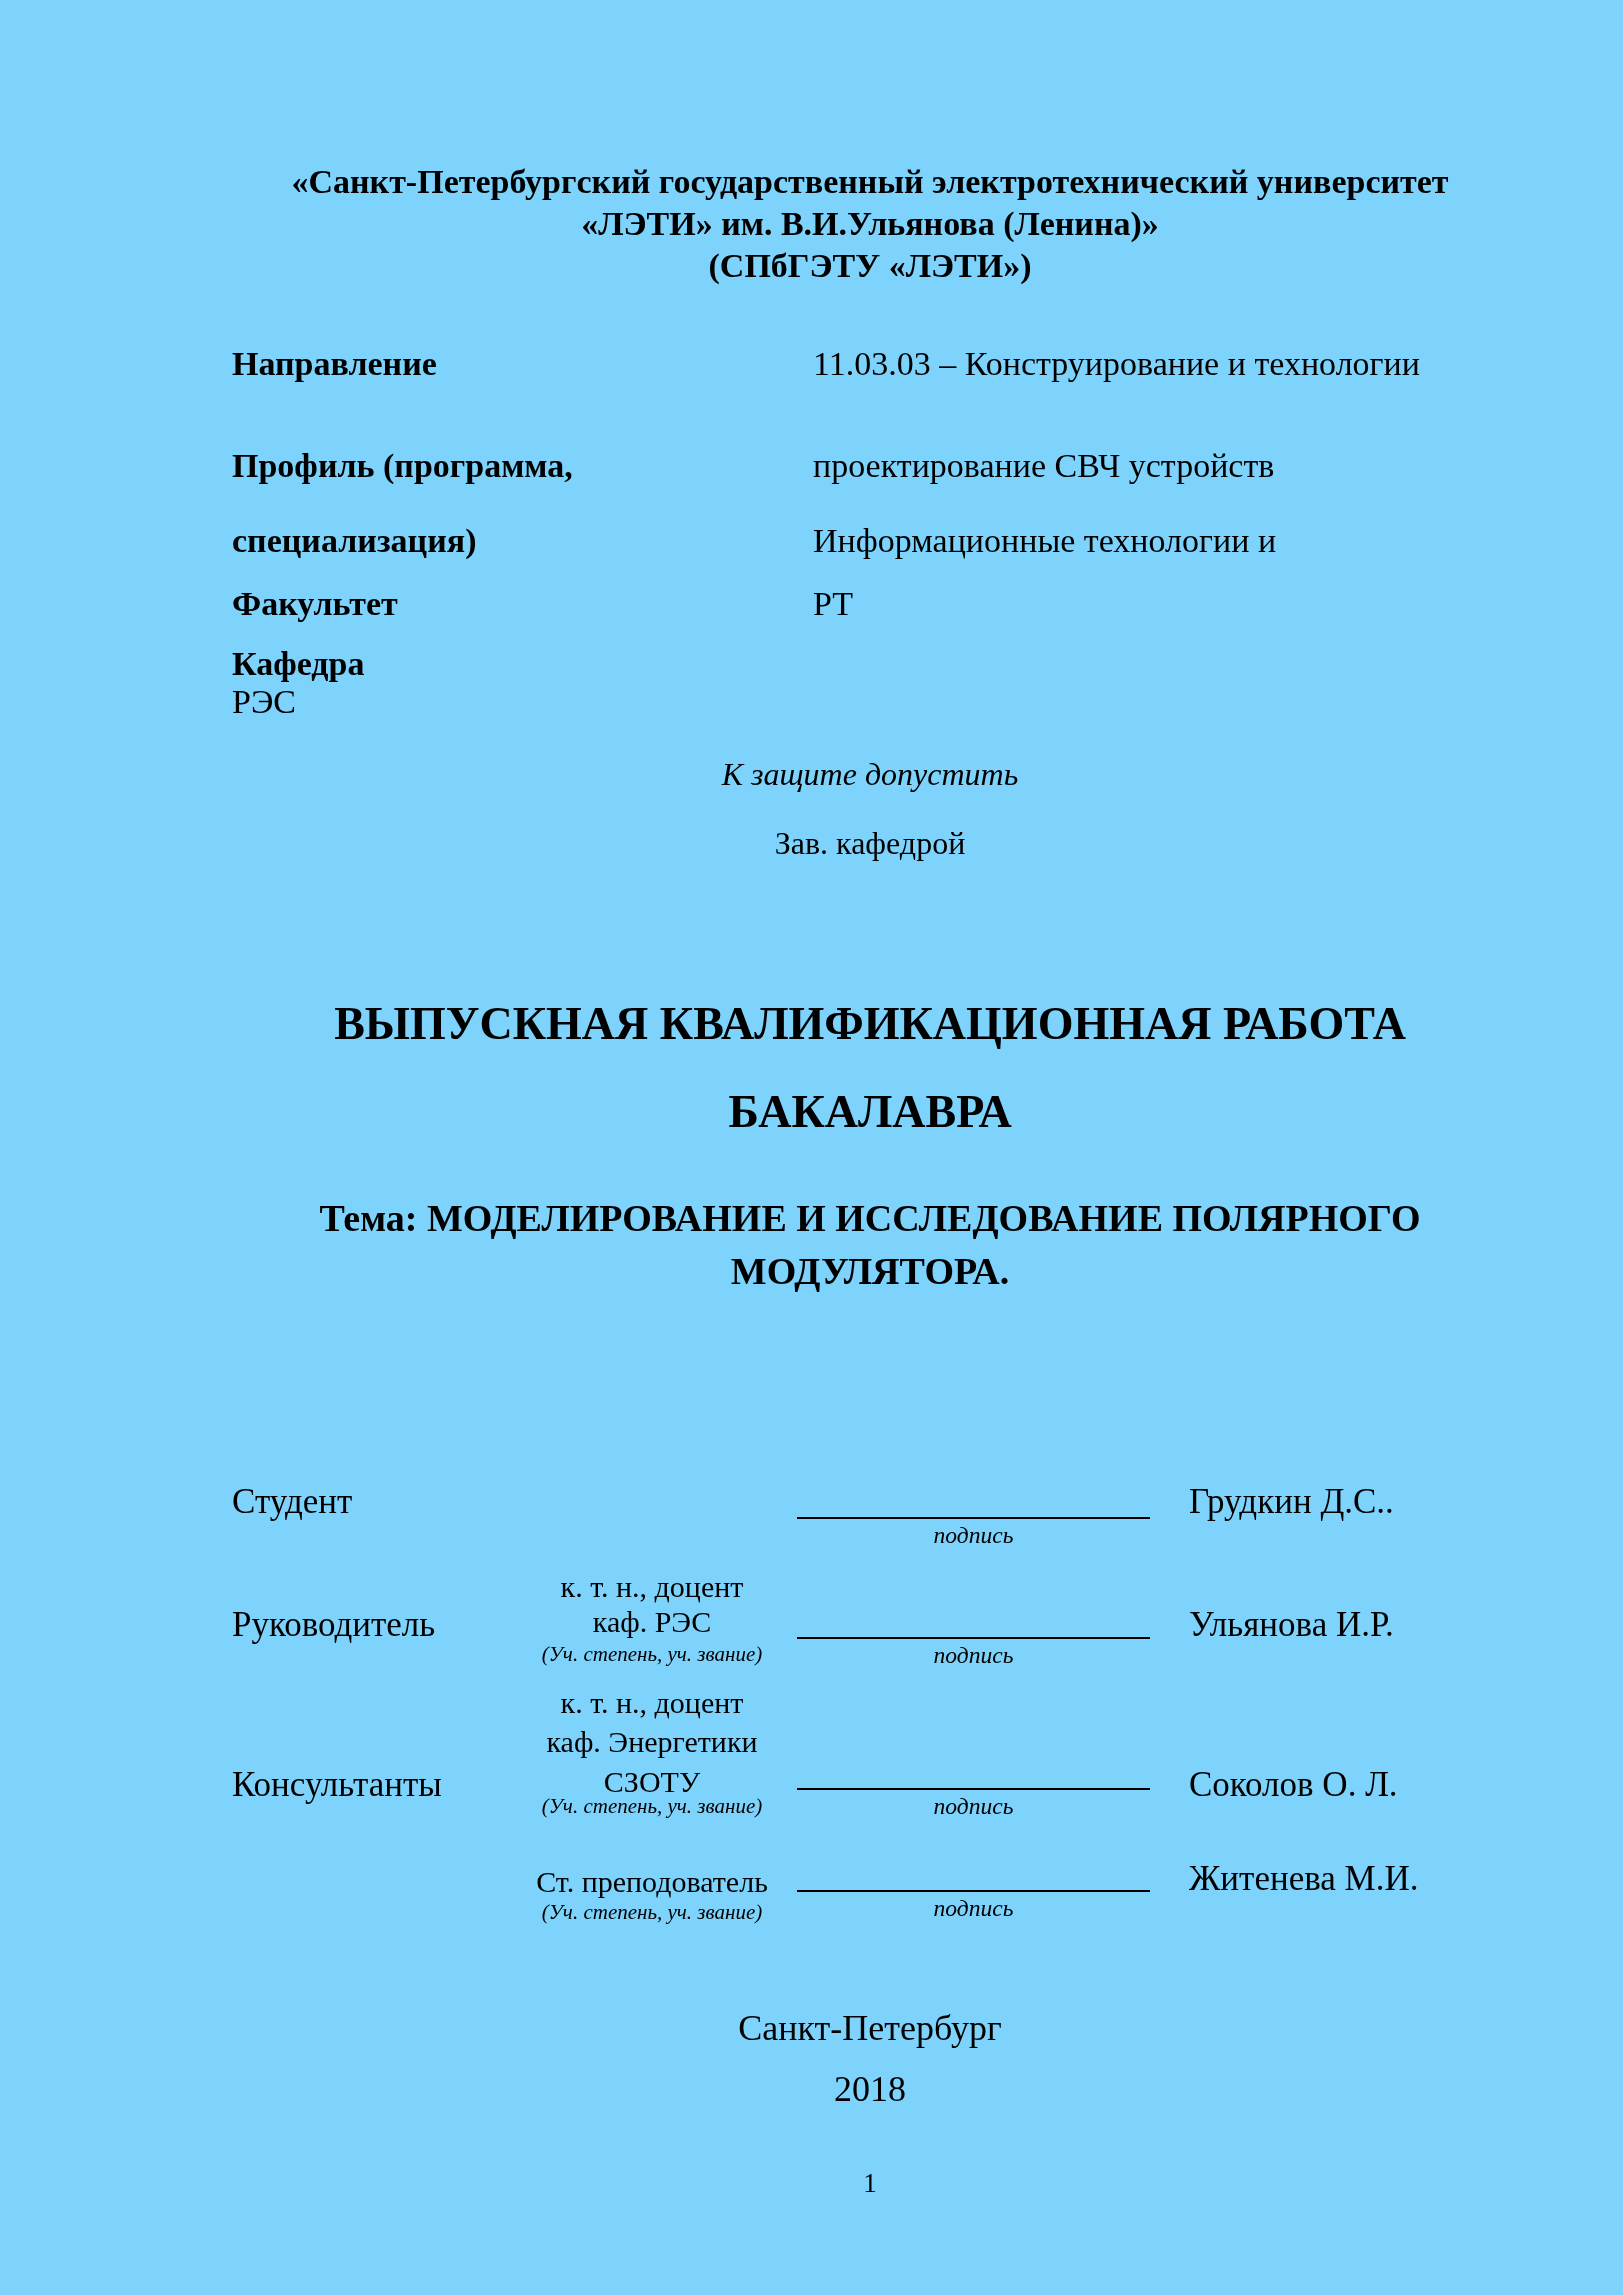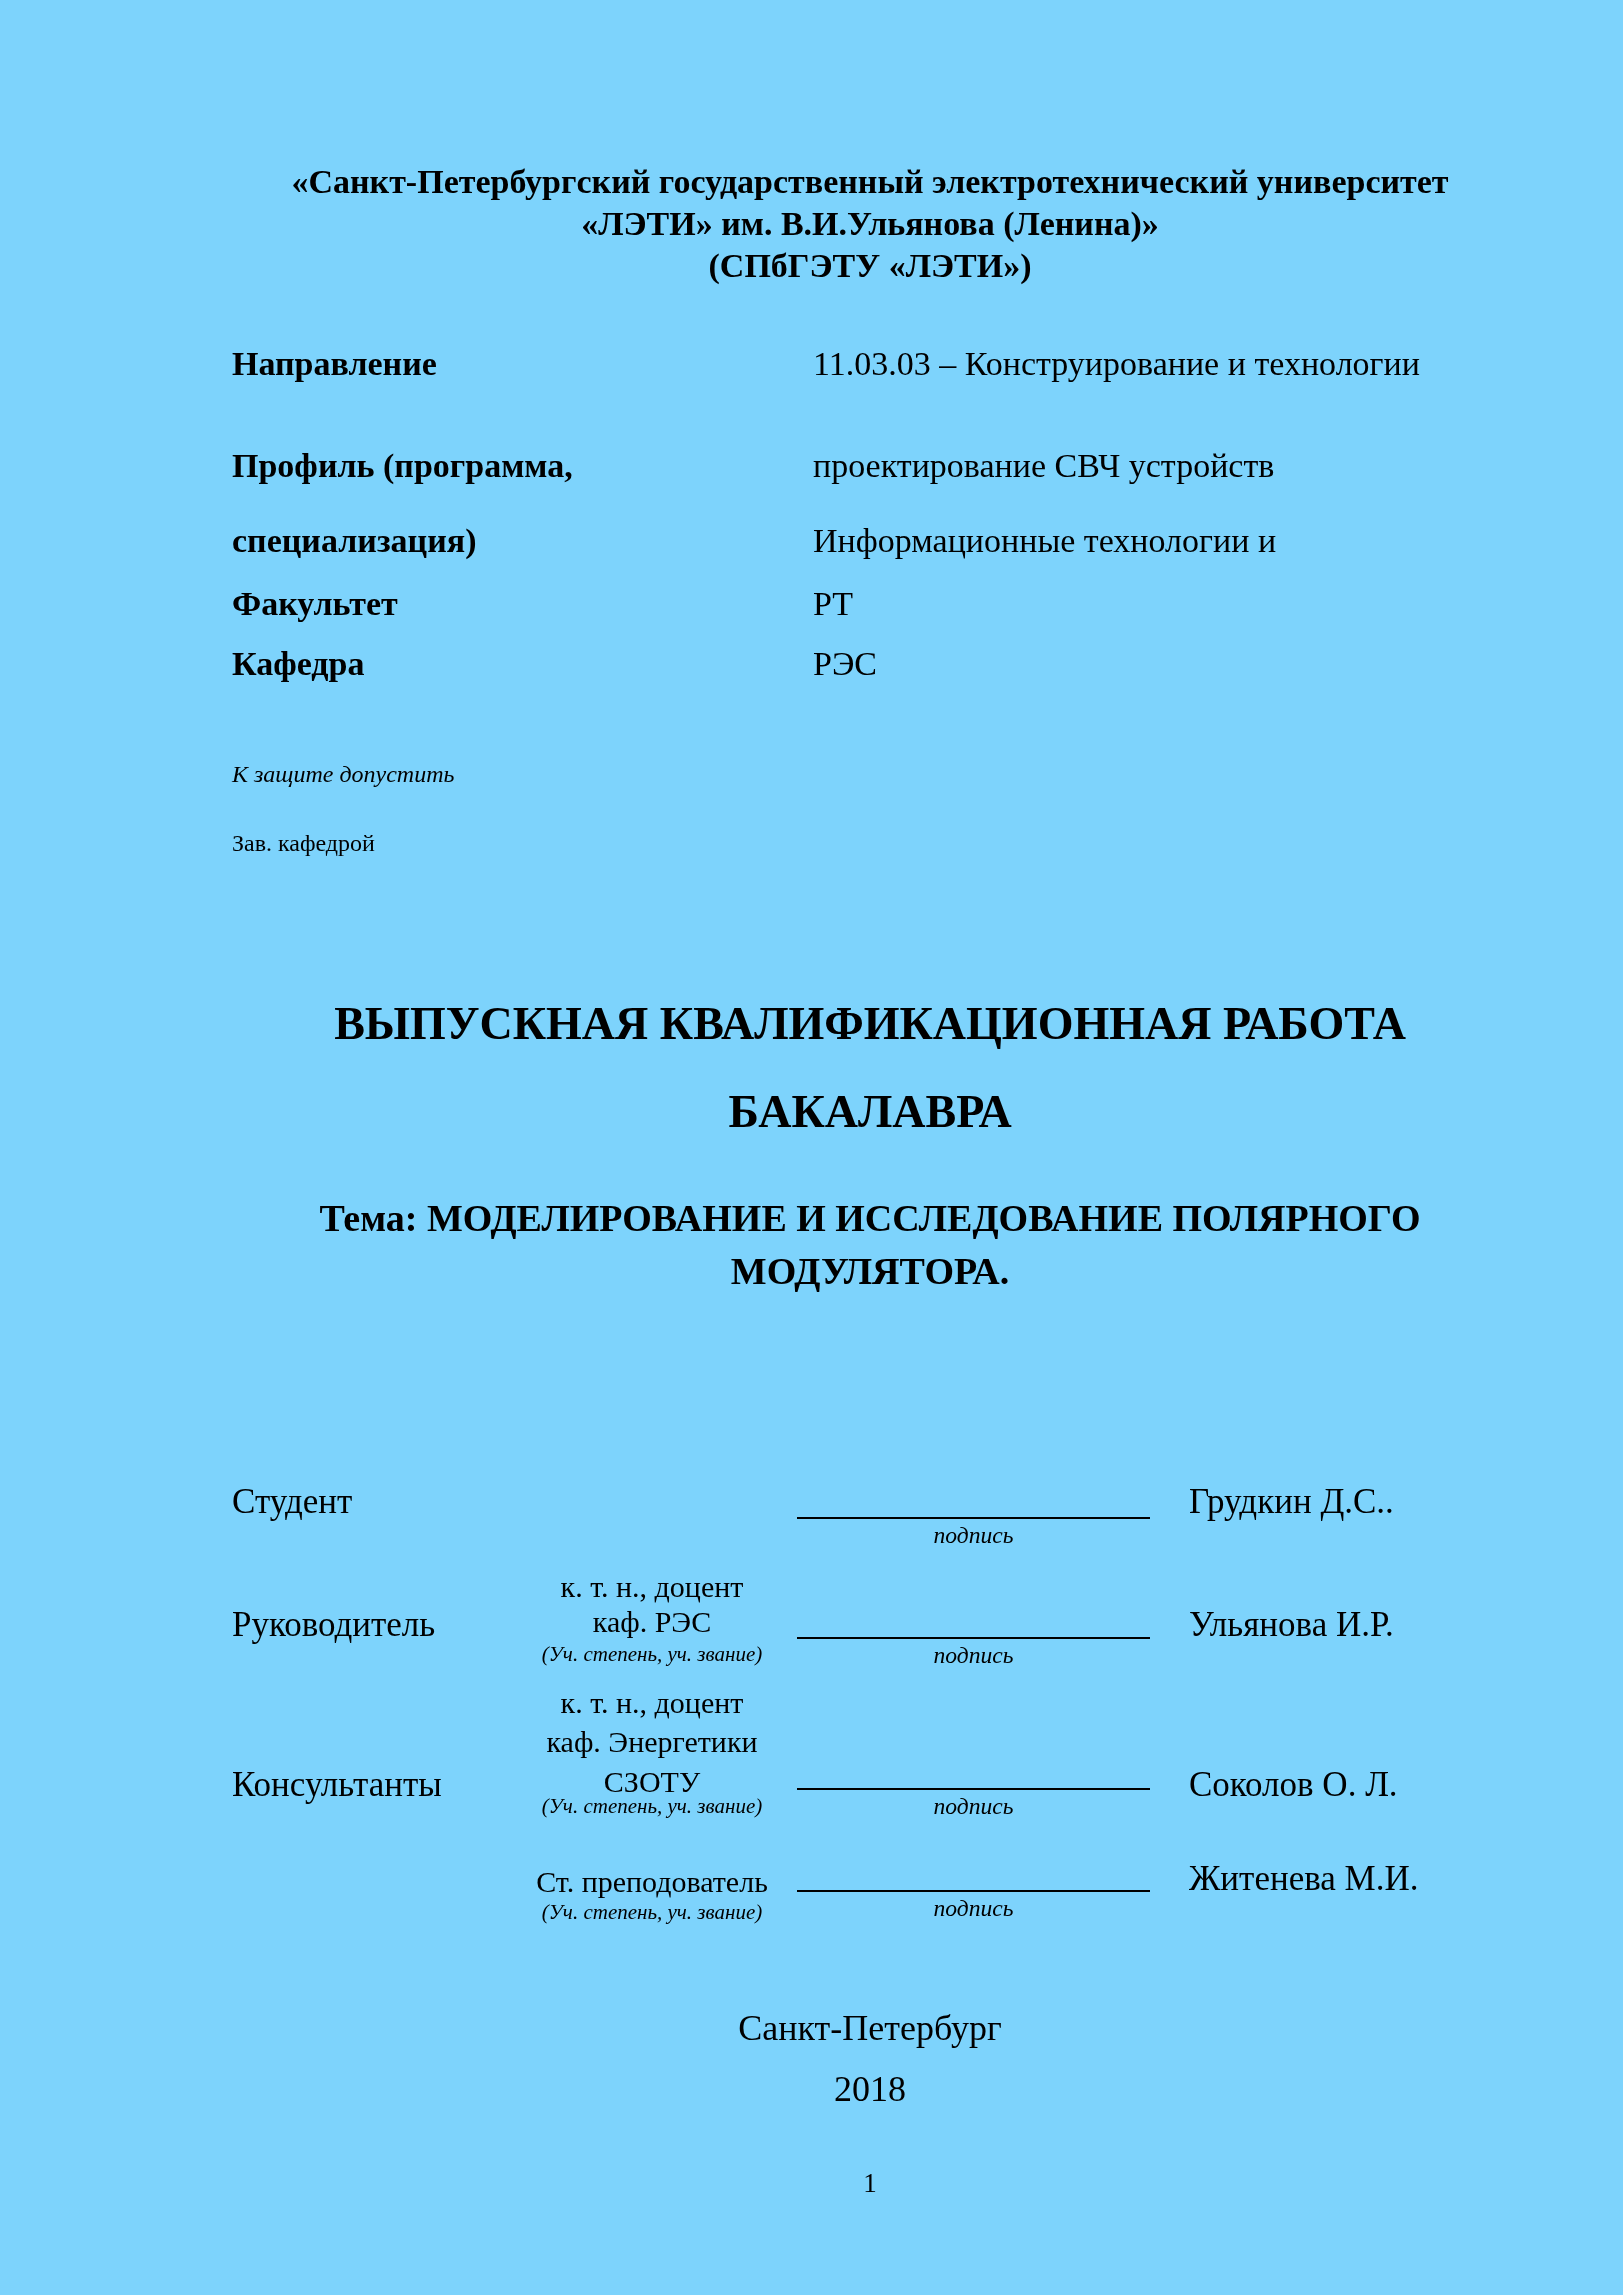--- a/index.html
+++ b/index.html
@@ -27,27 +27,28 @@
     position: absolute;
     left: 232px; width: 1276px;
     font-size: 34px;
     display: flex;
   }
   .field-row .label { width: 581px; font-weight: bold; flex: 0 0 auto; }
   .field-row .value { flex: 1 1 auto; }
   .row-direction  { top: 345px; }
   .row-profile    { top: 428px; line-height: 75px; }
   .row-faculty    { top: 585px; }
-  .row-department { top: 645px; }
+  .row-department { top: 645px; flex-direction: column; }
   
   .admission {
     position: absolute;
     top: 740px; left: 232px; width: 1276px;
-    font-size: 24px;
+    font-size: 32px;
     line-height: 69px;
+    text-align: center;
   }
   .admission .line1 { font-style: italic; }
   
   .main-title {
     position: absolute;
     top: 980px; left: 232px; width: 1276px;
     text-align: center;
     font-weight: bold;
     font-size: 46px;
     line-height: 88px;

